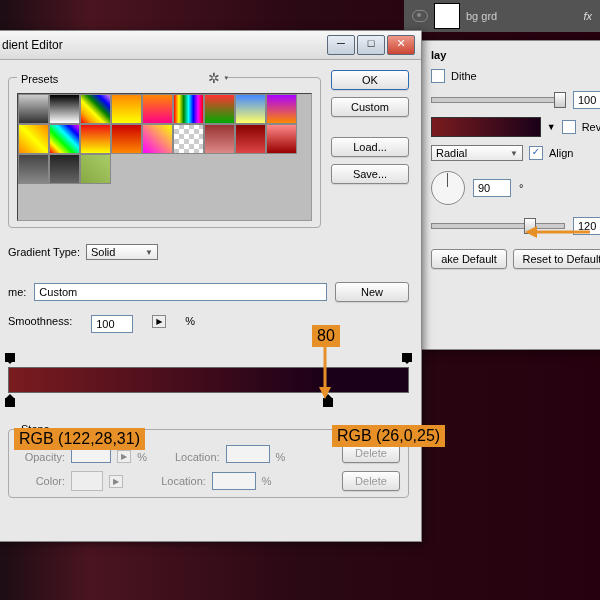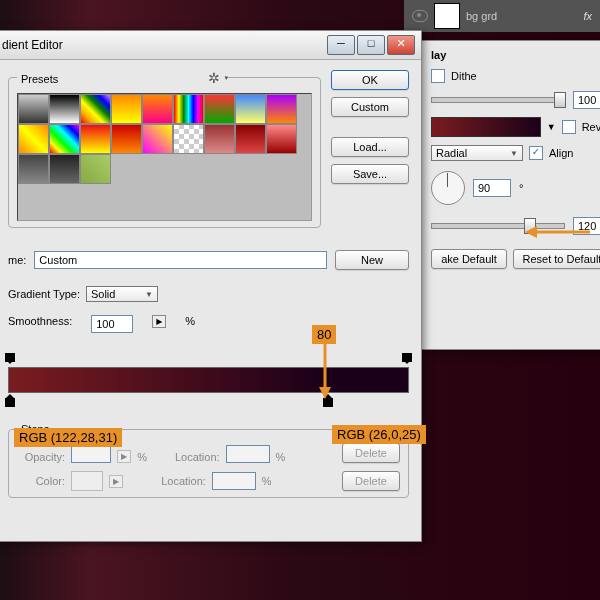--- a/index.html
+++ b/index.html
@@ -16,21 +16,21 @@
 .titlebar .close{background:linear-gradient(#e98,#c43);color:#fff}
 .btn{background:linear-gradient(#fefefe,#e2e2e2);border:1px solid #888;border-radius:3px;padding:3px 0;text-align:center;cursor:pointer;box-shadow:0 1px 1px rgba(0,0,0,0.1)}
 .btn.primary{border:1.5px solid #2a6bb8}
 input[type=text],.textbox{background:#fff;border:1px solid #6b8aab;padding:2px 4px;font-size:11px}
 .dropdown{background:linear-gradient(#fff,#e8e8e8);border:1px solid #777;padding:1px 4px;display:flex;align-items:center}
 .dropdown::after{content:'▼';font-size:8px;margin-left:auto;color:#555}
 .checkbox{width:12px;height:12px;border:1px solid #6b8aab;background:#fff;display:inline-block;vertical-align:middle;text-align:center;line-height:10px;font-size:10px;color:#2a6bb8}
 .gear{width:14px;height:14px;display:inline-block;position:relative}
 .gear::before{content:'✲';font-size:14px;color:#555}
 .gear::after{content:'▾';font-size:7px;color:#555;position:absolute;right:-6px;top:4px}
-.annotation{position:absolute;background:#e89028;color:#000;font-size:13px;padding:2px 5px;font-weight:normal;z-index:50}
+.annotation{position:absolute;background:#e89028;color:#000;font-size:16px;padding:2px 5px;font-weight:normal;z-index:50}
 .arrow-orange{position:absolute;z-index:49}
 fieldset{border:1px solid #aaa;border-radius:4px;padding:8px 8px 6px;margin:0}
 legend{padding:0 4px;font-size:11px}
 .swatch-grid{display:grid;grid-template-columns:repeat(9,31px);grid-auto-rows:30px;gap:0}
 .swatch{border:1px solid #888}
 .grad-bar{height:24px;border:1px solid #666;position:relative}
 .stop-marker{width:10px;height:12px;position:absolute;cursor:pointer}
 .stop-marker.top{top:-13px}
 .stop-marker.bottom{bottom:-13px}
 .stop-marker::before{content:'';position:absolute;top:0;left:0;width:0;height:0;border:5px solid transparent}
@@ -145,31 +145,31 @@
       </fieldset>
       <div style="width:78px;display:flex;flex-direction:column;gap:7px">
         <div class="btn primary">OK</div>
         <div class="btn">Custom</div>
         <div style="height:6px"></div>
         <div class="btn">Load...</div>
         <div class="btn">Save...</div>
       </div>
     </div>
 
+    <div style="display:flex;align-items:center;gap:6px;margin-top:16px">
+      <span>Gradient Type:</span>
+      <div class="dropdown" style="width:62px">
+          <span>Solid</span>
+        </div>
+    </div>
+
     <div style="display:flex;align-items:center;gap:8px;margin-top:22px">
       <span>me:</span>
       <input class="textbox" style="flex: 1 1 0%;" value="Custom">
       <div class="btn" style="width:72px">New</div>
-    </div>
-
-    <div style="display:flex;align-items:center;gap:6px;margin-top:16px">
-      <span>Gradient Type:</span>
-      <div class="dropdown" style="width:62px">
-          <span>Solid</span>
-        </div>
     </div>
 
     <div style="display:flex;align-items:flex-start;gap:19px;margin-top:13px">
       <span>Smoothness:</span>
       <input class="textbox" style="width: 32px;" value="100">
       <span style="border:1px solid #888;padding:1px 3px;font-size:8px;background:#eee">▶</span>
       <span>%</span>
     </div>
 
     <div style="margin-top:20px;position:relative;padding:14px 0">

